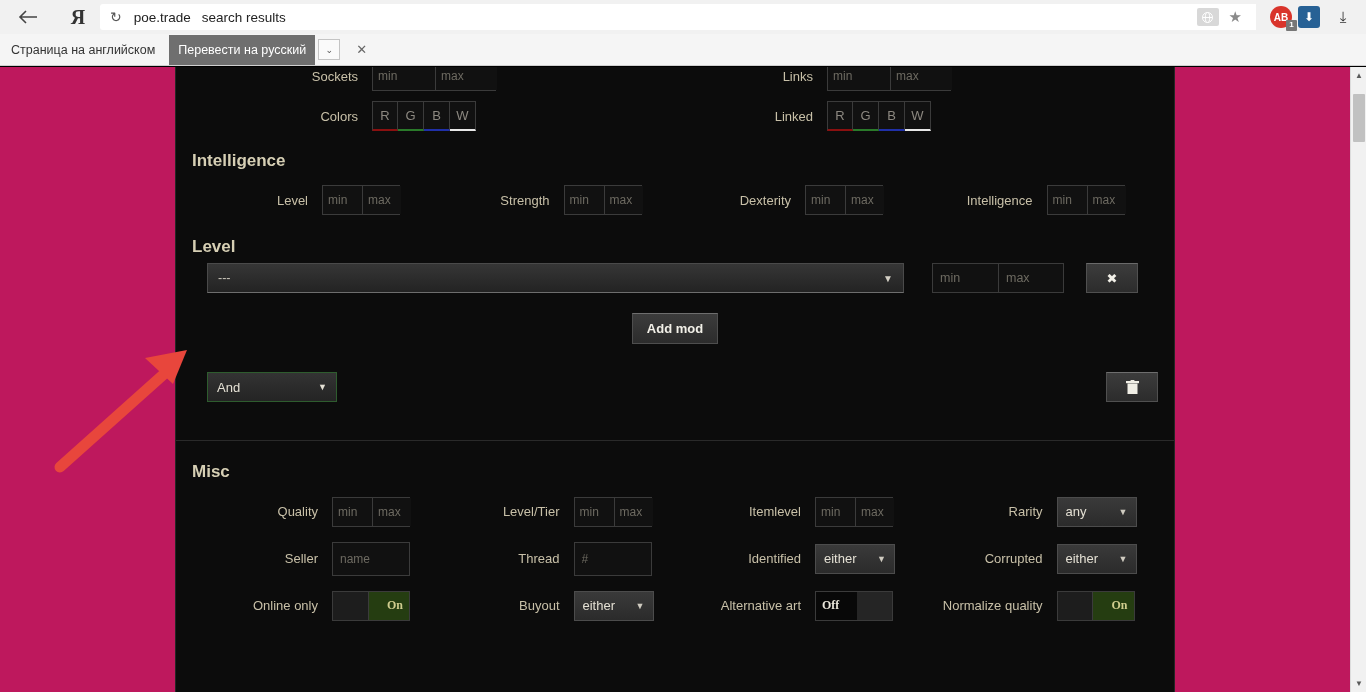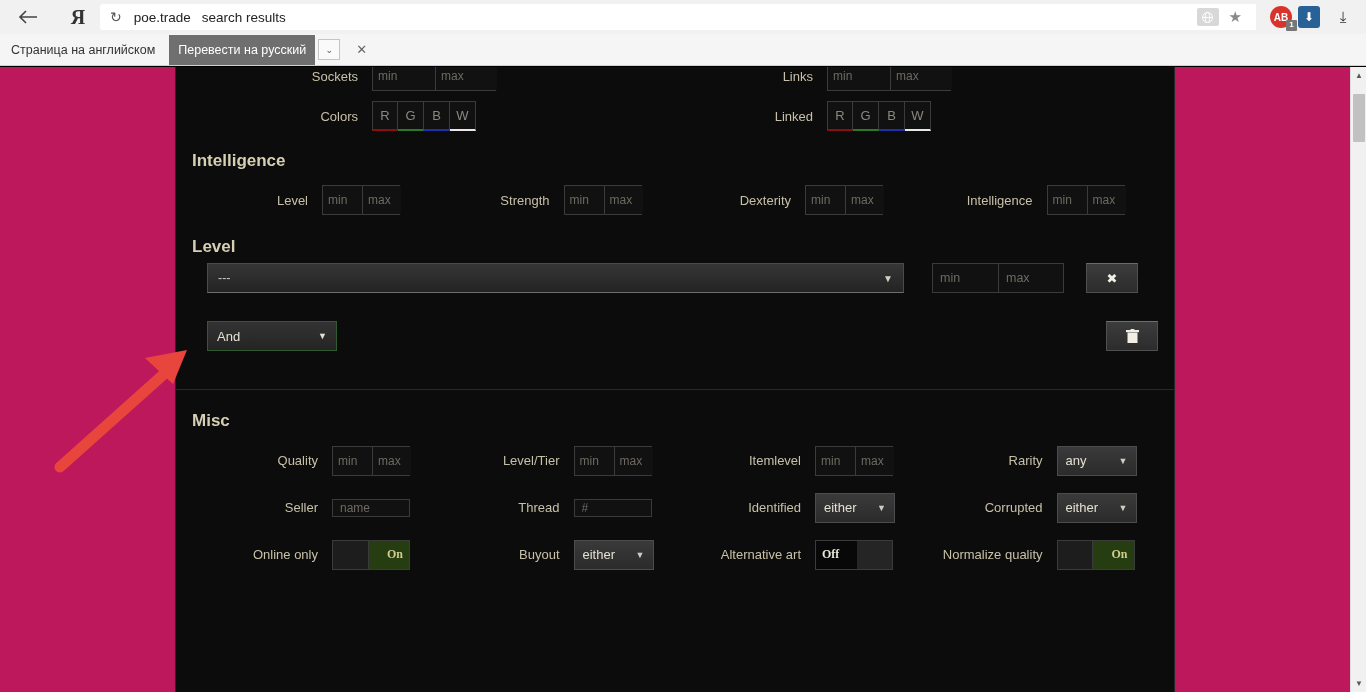--- a/index.html
+++ b/index.html
@@ -180,21 +180,21 @@
   .sock.w { border-bottom:2px solid #e8e8e8; }
 
   
   .sec-head {
     color:#d6cfb4; font-size:17px; font-weight:bold;
     padding:12px 0 6px 16px;
   }
 
   
   .txtin {
-    width:78px; height:18px;
+    width:78px; height:34px;
     background:#111; border:1px solid #3b3b3b;
     color:#d6d2c4; font-size:12px; padding:0 7px;
     outline:none;
     font-family:"Liberation Sans", sans-serif;
   }
   .txtin::placeholder { color:#6d6a61; }
 
   
   .sel {
     height:30px; min-width:78px;
@@ -473,20 +473,23 @@
         </div>
         <div class="mod-minmax">
           <input placeholder="min" style="">
           <input placeholder="max" style="">
         </div>
         <div class="icon-btn">
           <span>✖</span>
         </div>
       </div>
 
+      <div class="addmod-wrap">
+        <button class="btn-dark">Add mod</button>
+      </div>
 
       <div class="and-row">
         <div class="sel-and">
           <span>And</span>
           <span class="caret" style="font-size:9px;">▼</span>
         </div>
         <div class="trash-btn">
           <svg width="13" height="15" viewBox="0 0 13 15">
             <rect x="1.5" y="3.5" width="10" height="10.5" fill="#f0eee5"></rect>
             <rect x="0" y="1" width="13" height="2.2" fill="#f0eee5"></rect>

